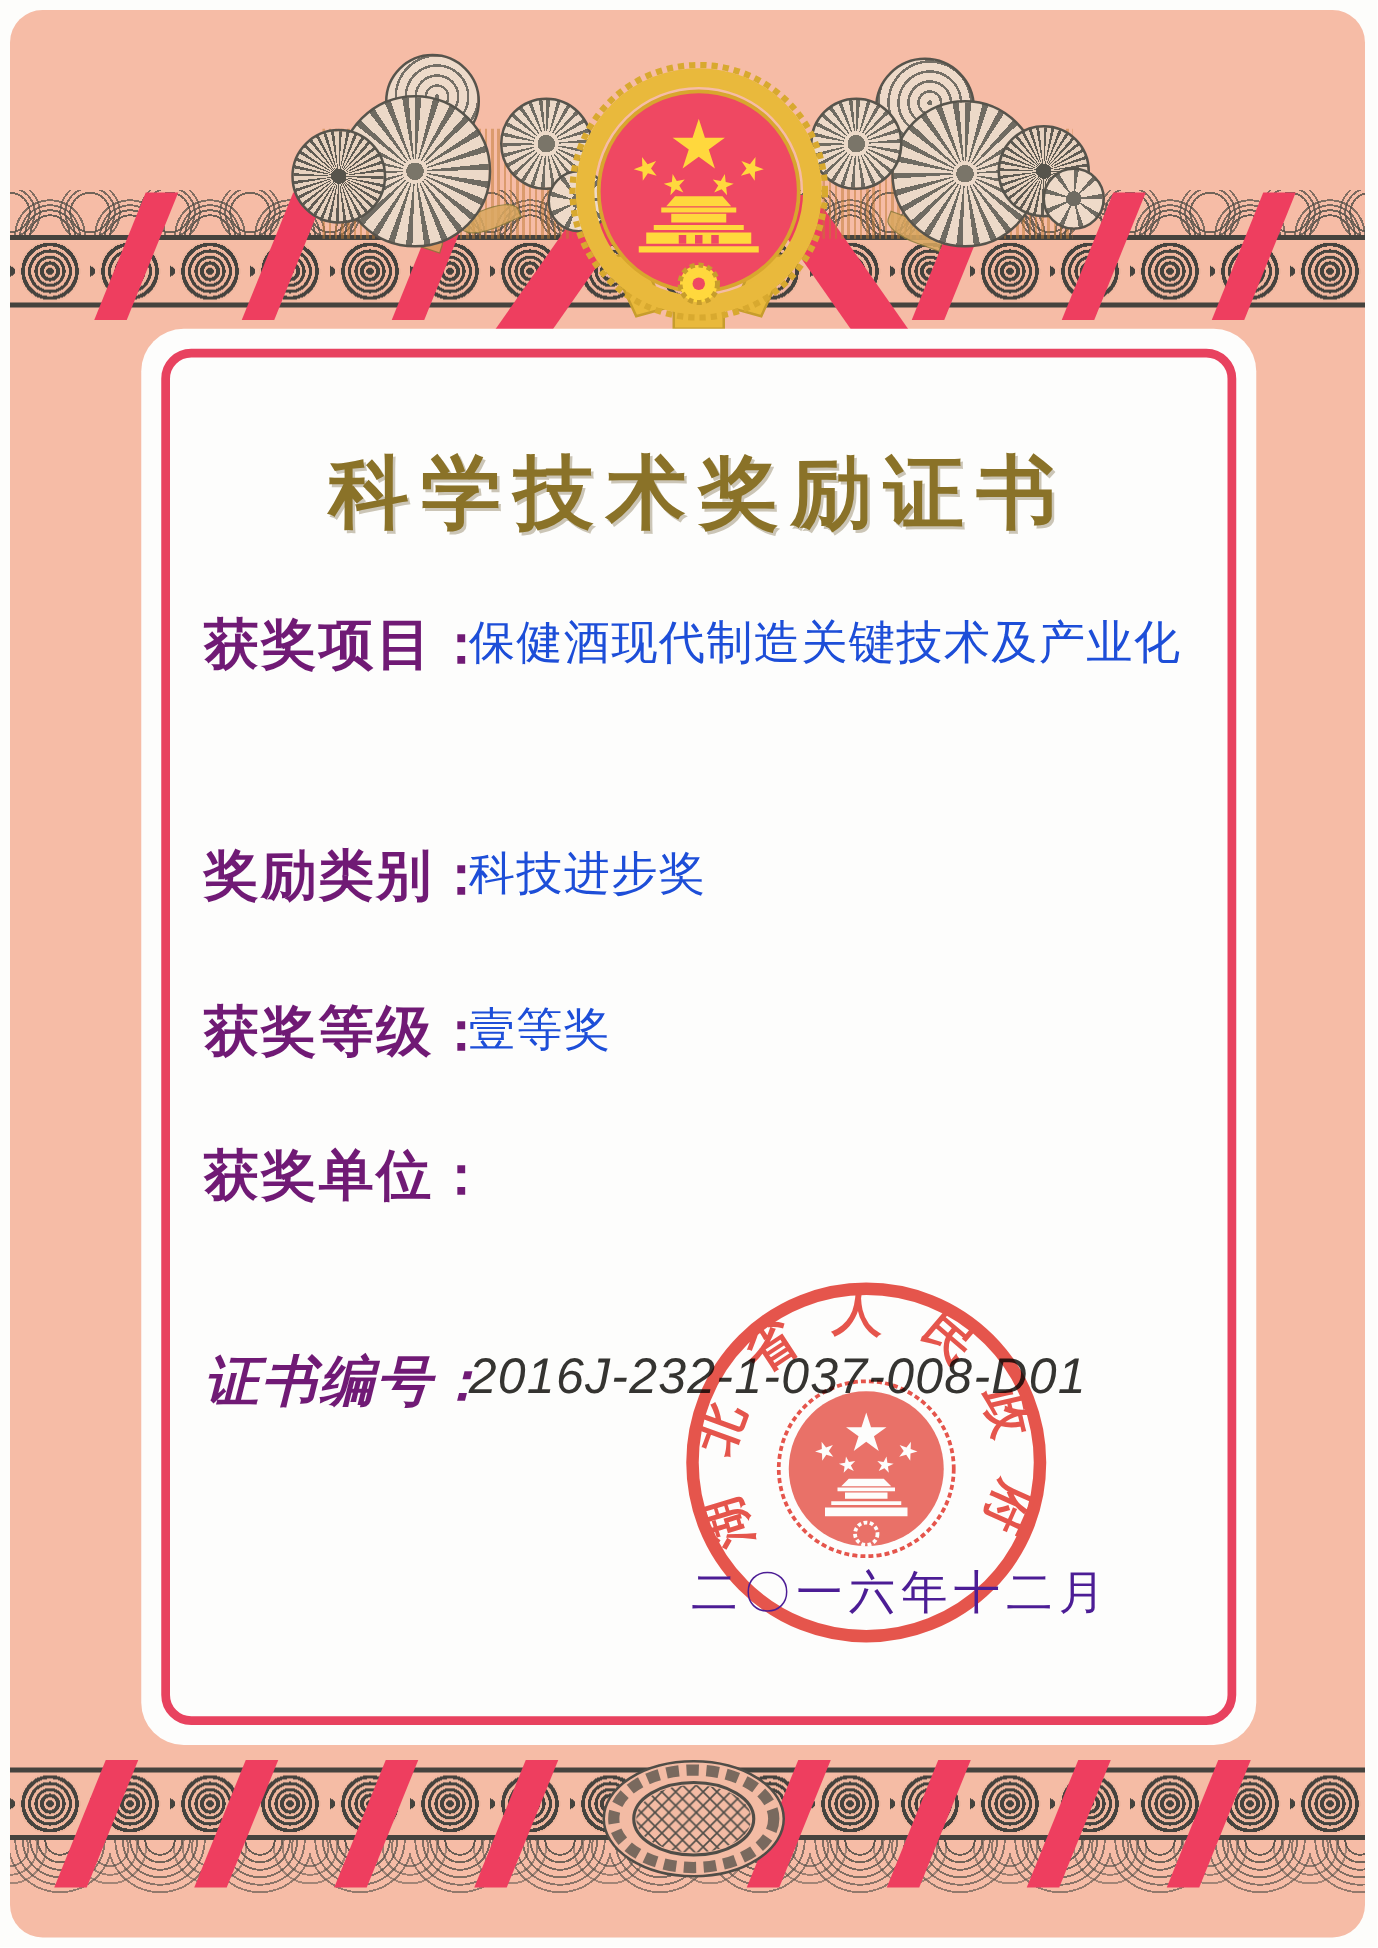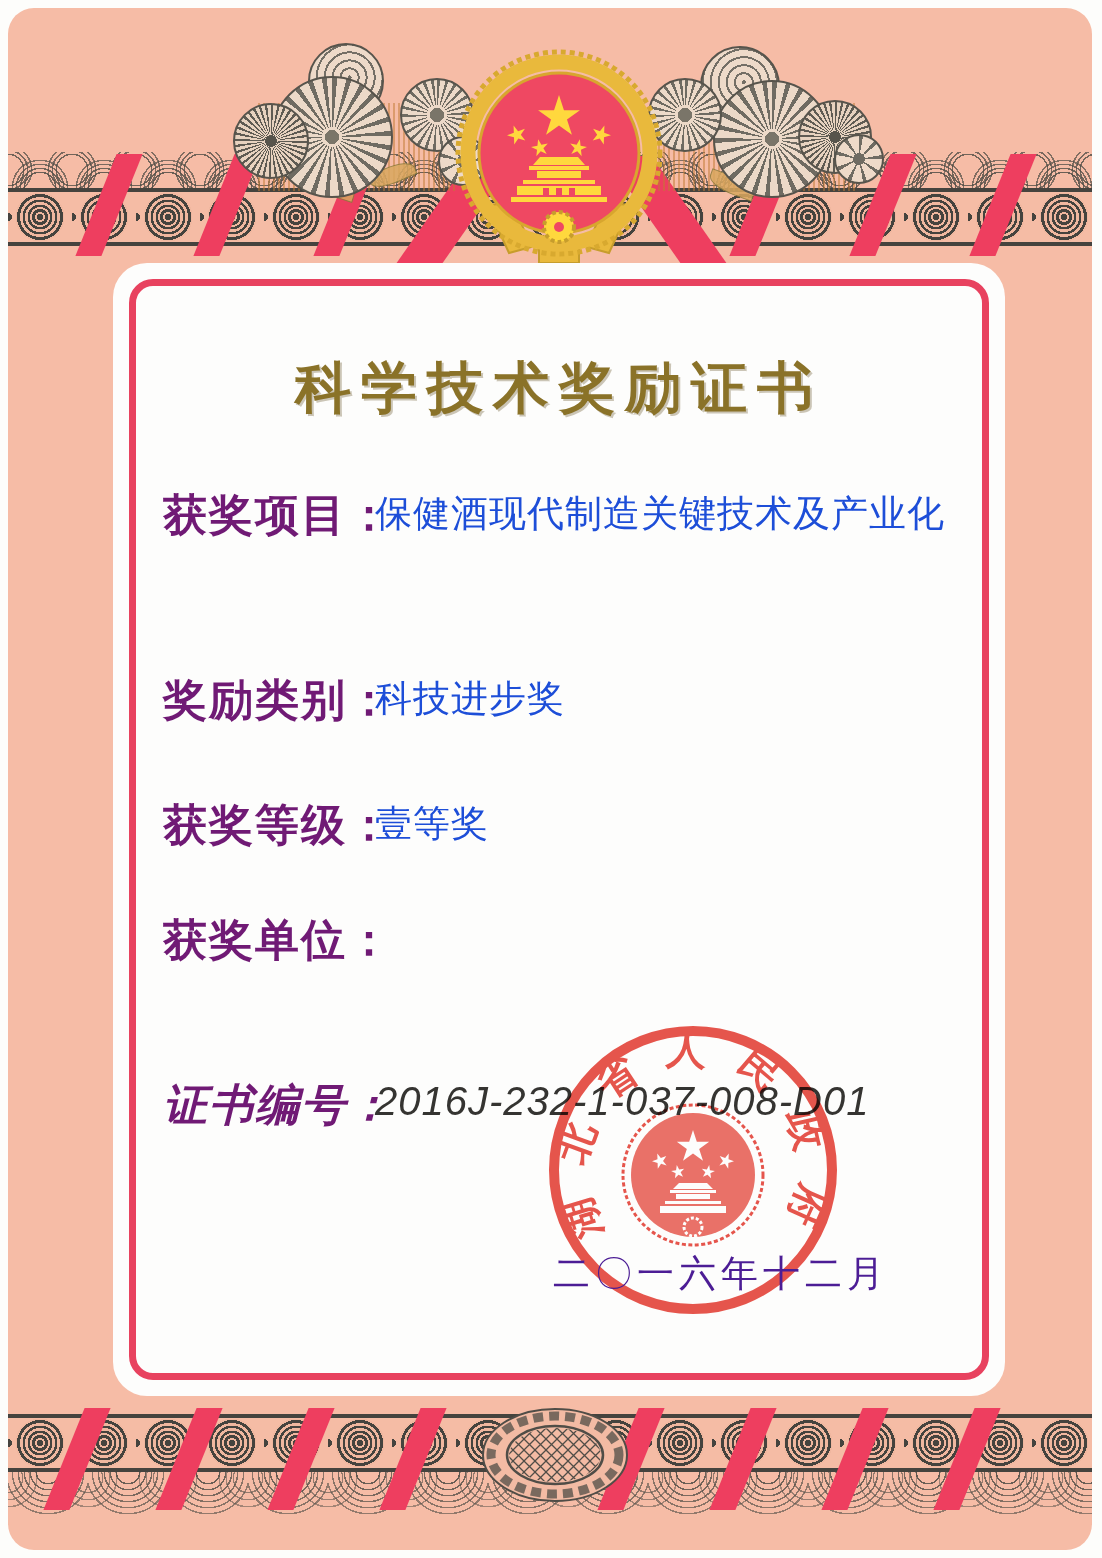--- a/index.html
+++ b/index.html
@@ -46,21 +46,21 @@
   .dahlia{background-image:radial-gradient(circle, #7a7569 0 7px, #ecd9c8 7px 10px, rgba(0,0,0,0) 10px),repeating-conic-gradient(#6f6b62 0deg 5deg, #ecd9c8 5deg 14deg);}
   .aster{background-image:radial-gradient(circle, #57544c 0 6px, rgba(0,0,0,0) 6px),repeating-conic-gradient(#5f5b53 0deg 4deg, #e7d2bf 4deg 10deg);}
   .daisy{background-image:radial-gradient(circle, #6f6b62 0 6px, rgba(0,0,0,0) 6px),repeating-conic-gradient(#6f6b62 0deg 10deg, #eedac9 10deg 40deg);}
   .rose{background-image:repeating-radial-gradient(circle at 55% 45%, #746f66 0 2px, #eedac9 2px 8px);}
   .leaf{position:absolute;width:46px;height:16px;background:#d9a75f;border:1px solid #8a7a3a;border-radius:0 60% 0 60%;opacity:.85;}
 
   
   .card{position:absolute;left:105px;top:255px;width:892px;height:1133px;background:#fdfdfc;border-radius:34px;}
   .card-border{position:absolute;left:16px;top:16px;right:16px;bottom:16px;border:7px solid #e8425f;border-radius:24px;}
   .title{position:absolute;left:0;right:0;top:88px;text-align:center;
-    font-family:"DejaVu Serif",serif;font-weight:700;font-size:56px;letter-spacing:10px;
+    font-family:"DejaVu Serif",serif;font-weight:700;font-size:64px;letter-spacing:10px;
     color:#8a7228;text-shadow:2px 2px 0 rgba(90,70,20,.30);}
   .field-row{position:absolute;left:50px;right:40px;display:flex;align-items:flex-start;}
   .field-label{font-weight:700;font-size:44px;color:#701a75;letter-spacing:2px;white-space:nowrap;width:212px;flex:0 0 212px;}
   .field-value{font-size:37px;color:#1d4ed8;margin-top:3px;letter-spacing:1px;white-space:nowrap;}
   .field-value.number{font-size:40px;letter-spacing:1px;color:#353431;}
 
   
   .seal{position:absolute;left:535px;top:1012px;width:300px;height:300px;mix-blend-mode:multiply;opacity:.93;}
   .date{position:absolute;left:545px;top:1241px;font-size:37px;color:#4c1d95;letter-spacing:5px;white-space:nowrap;}
 

